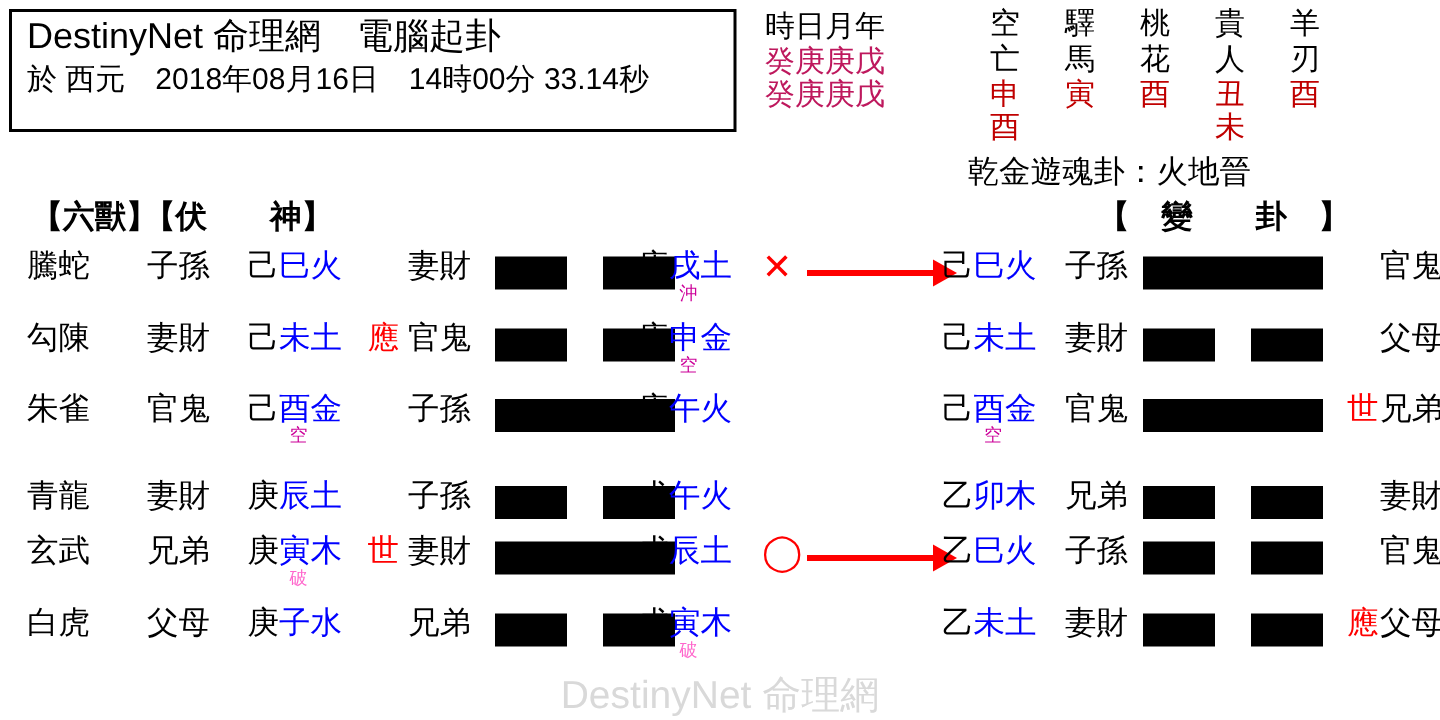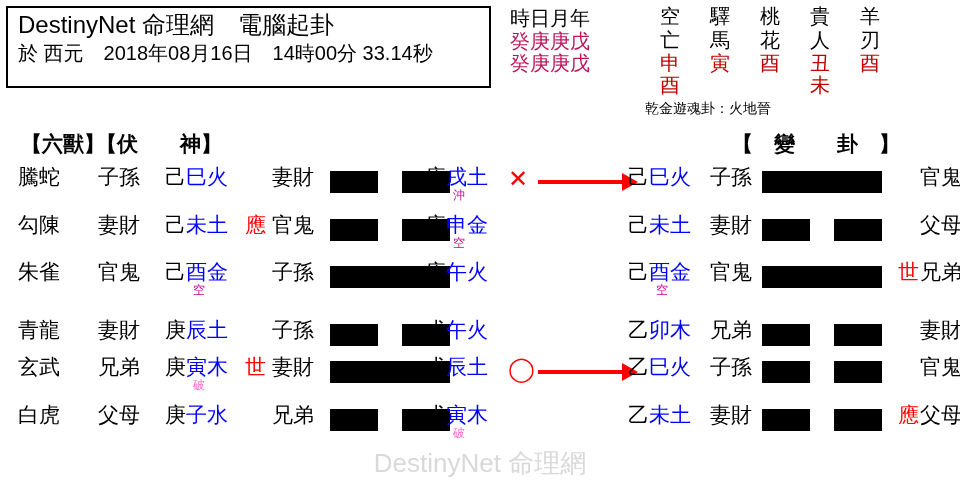--- a/index.html
+++ b/index.html
@@ -28,21 +28,21 @@
   .pillars .gan,.pillars .zhi{font-size:20px;line-height:22px;color:#be185d;white-space:pre;font-weight:normal;}
 
   
   .shensha{position:absolute;left:645px;top:4px;display:flex;gap:0px;}
   .ss-col{width:50px;text-align:center;}
   .ss-col .t{font-size:20px;line-height:24px;color:#000;}
   .ss-col .v{font-size:20px;line-height:22px;color:#c00000;}
 
   
   .gua-title-left{position:absolute;left:193px;top:100px;font-size:19px;white-space:pre;}
-  .gua-title-right{position:absolute;left:645px;top:100px;font-size:14px;white-space:pre;}
+  .gua-title-right{position:absolute;left:645px;top:100px;font-size:21px;white-space:pre;}
 
   
   .colhdr{position:absolute;top:130px;font-size:21px;font-weight:bold;white-space:pre;}
   .ch-beast{left:21px;}
   .ch-fushen{left:96px;}
   .ch-bengua{left:275px;}
   .ch-biangua{left:732px;}
 
   
   .row{position:absolute;left:0;width:960px;height:47px;}

